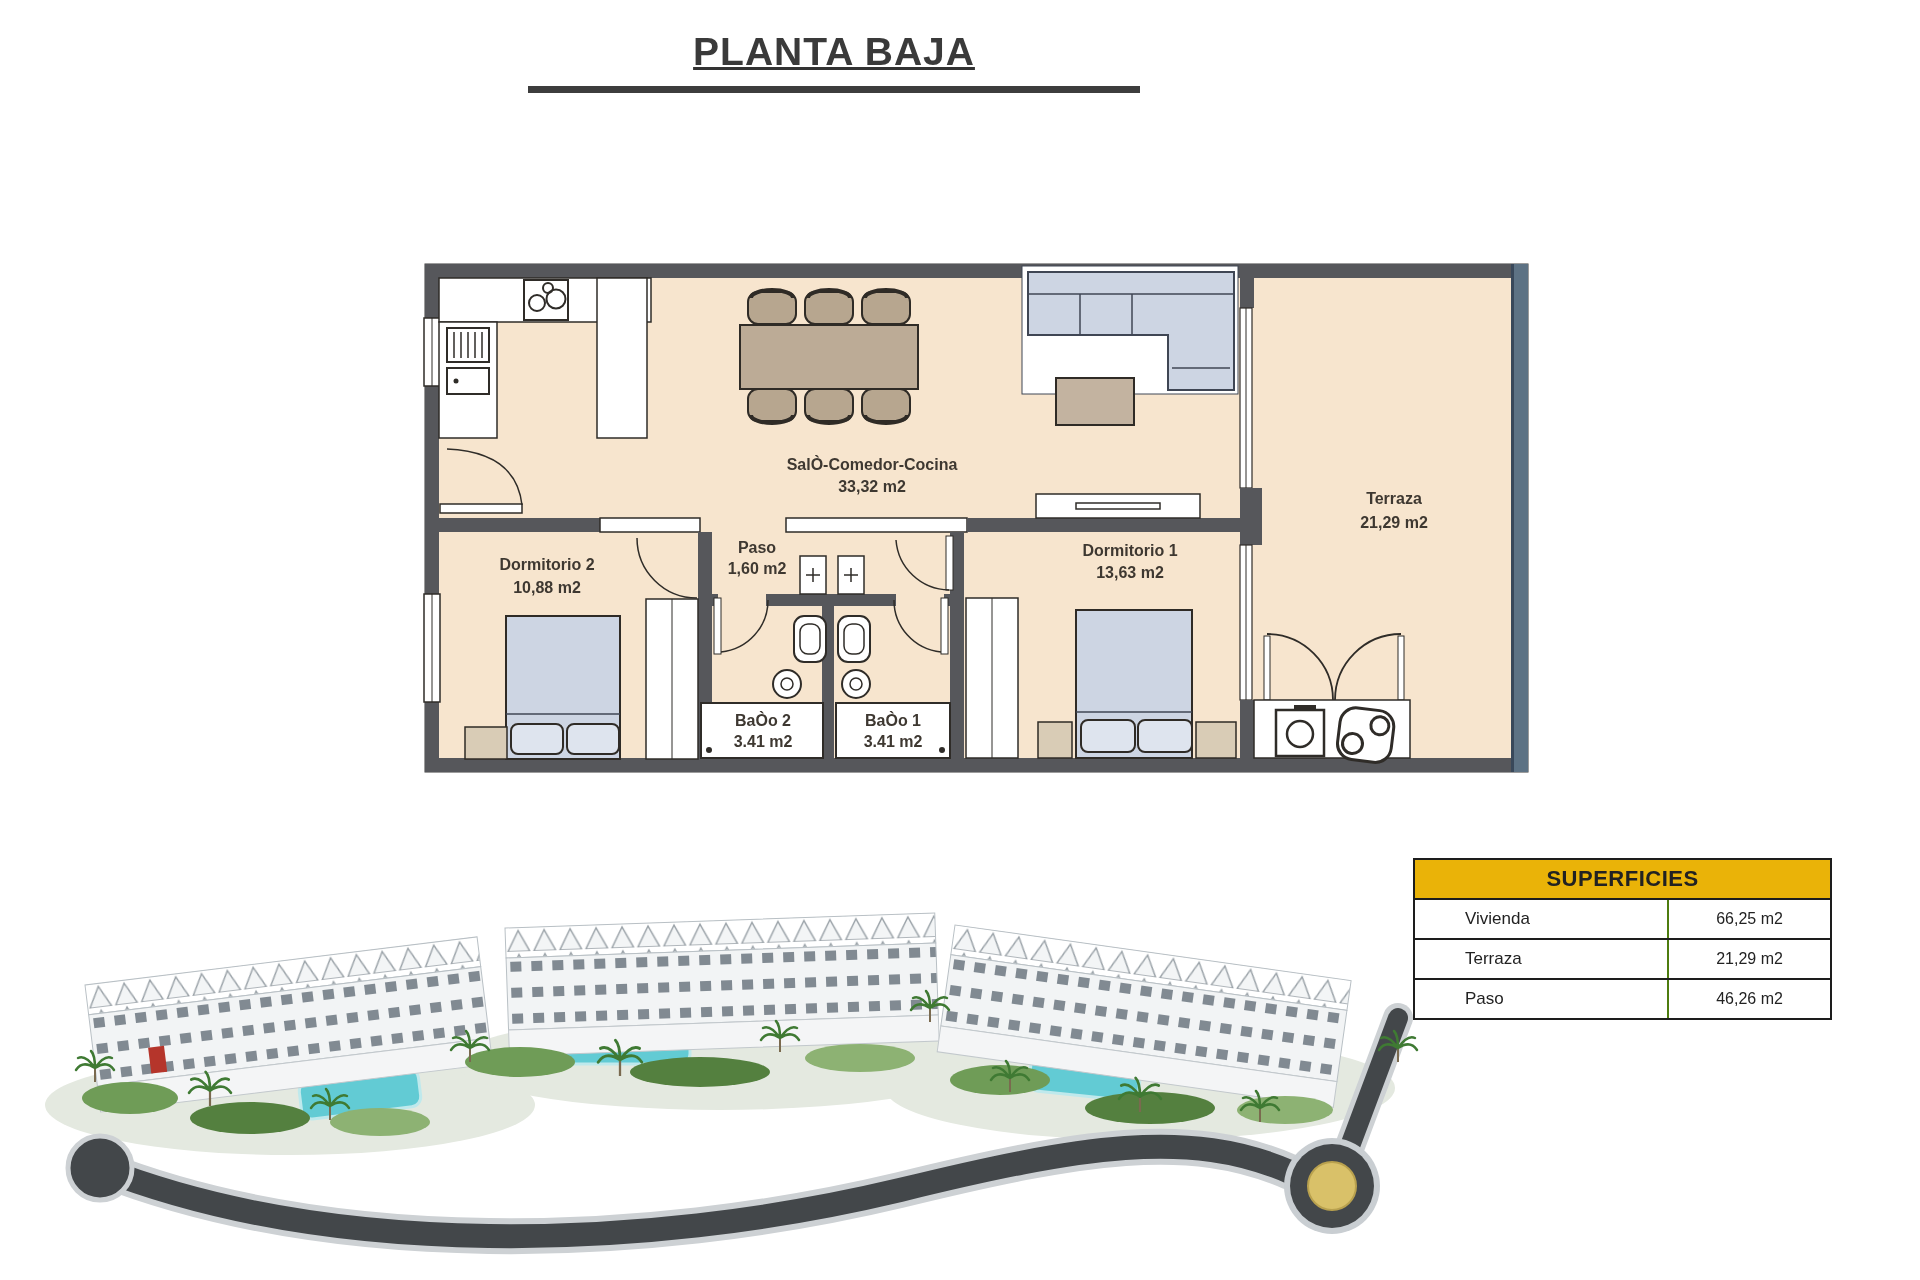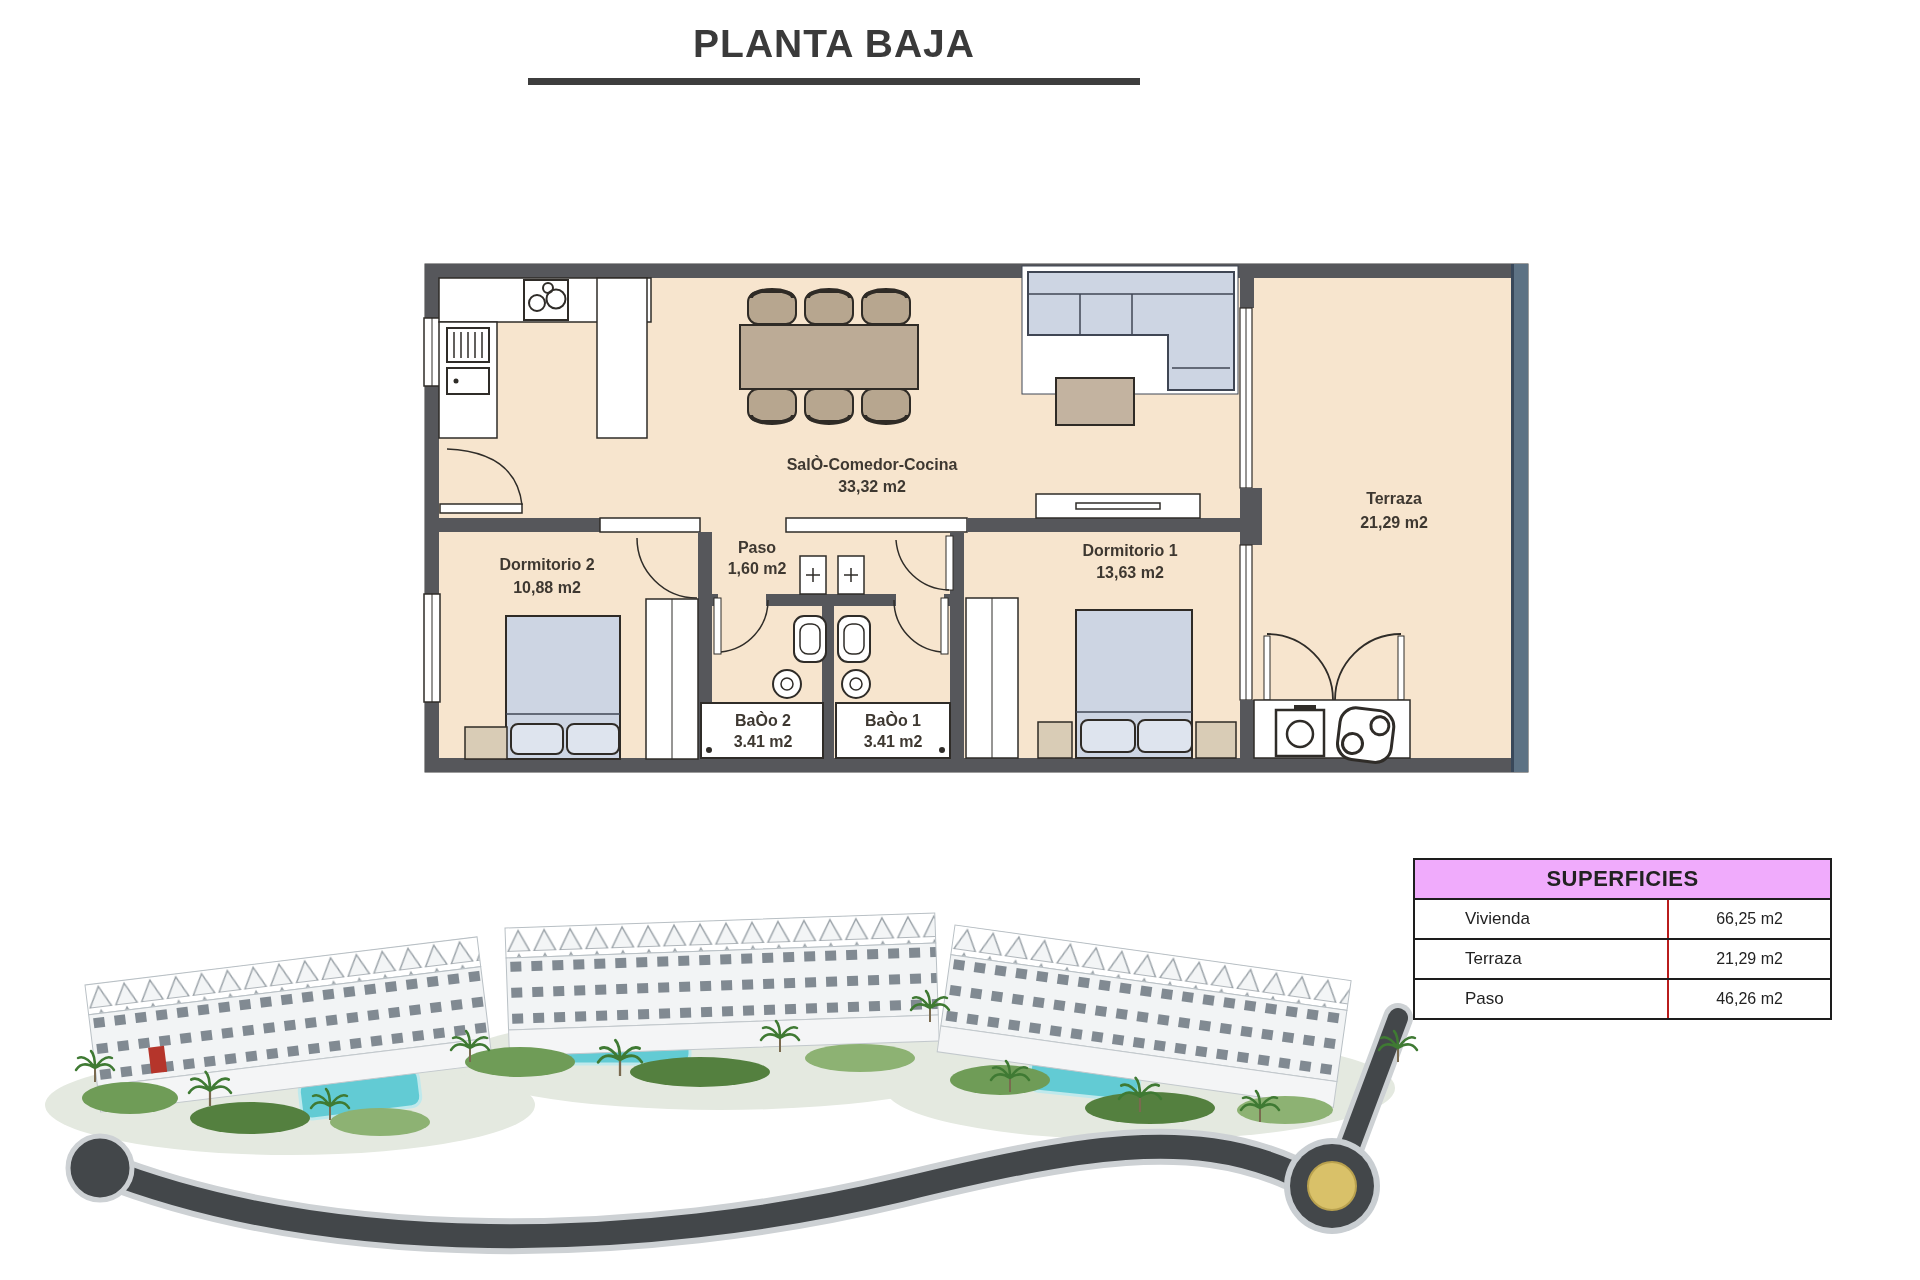--- a/index.html
+++ b/index.html
@@ -1,32 +1,32 @@
 <!DOCTYPE html>
 <html><head>
 <meta charset="utf-8">
 <style>
   html,body{margin:0;padding:0;background:#ffffff;}
   .sheet{position:relative;width:1920px;height:1280px;background:#ffffff;overflow:hidden;
          font-family:"Liberation Sans", sans-serif;color:#333;}
   
-  .title-wrap{position:absolute;left:528px;top:16px;width:612px;text-align:center;}
+  .title-wrap{position:absolute;left:528px;top:24px;width:612px;text-align:center;text-decoration:underline;}
   .page-title{font-size:39px;line-height:56px;font-weight:700;letter-spacing:1px;color:#3a3a3a;}
   .title-rule{margin-top:6px;height:7px;background:#3d3d3d;}
   
   .canvas{position:absolute;left:0;top:0;width:1920px;height:1280px;}
   svg text{font-family:"Liberation Sans", sans-serif;}
   .rl{font-size:16px;font-weight:600;fill:#3e3831;text-anchor:middle;}
   
   .sup-table{position:absolute;left:1413px;top:858px;width:415px;border:2px solid #1d1d1d;background:#fff;}
-  .sup-head{height:38px;line-height:38px;text-align:center;background:#f0abfc;
+  .sup-head{height:38px;line-height:38px;text-align:center;background:#eab308;
             font-size:22px;font-weight:700;color:#222;letter-spacing:.5px;}
   .sup-row{display:grid;grid-template-columns:212px 1fr;border-top:2px solid #1d1d1d;padding-left:40px;}
   .sup-label{padding-left:10px;line-height:38px;font-size:17px;color:#222;}
-  .sup-value{line-height:38px;text-align:center;font-size:16px;color:#222;border-left:2px solid #b91c1c;}
+  .sup-value{line-height:38px;text-align:center;font-size:16px;color:#222;border-left:2px solid #4d7c0f;}
 </style>
 </head>
 <body>
 
 <div class="sheet">
 
   <div class="title-wrap">
     <div class="page-title">PLANTA BAJA</div>
     <div class="title-rule"></div>
   </div>

